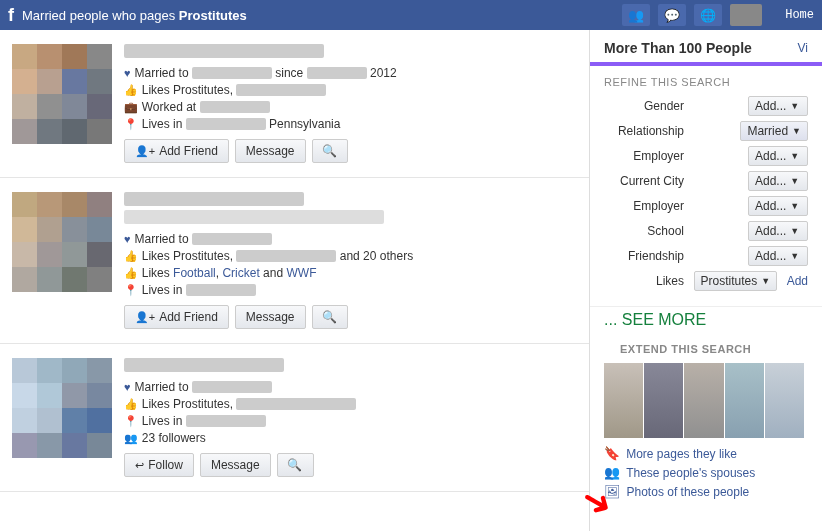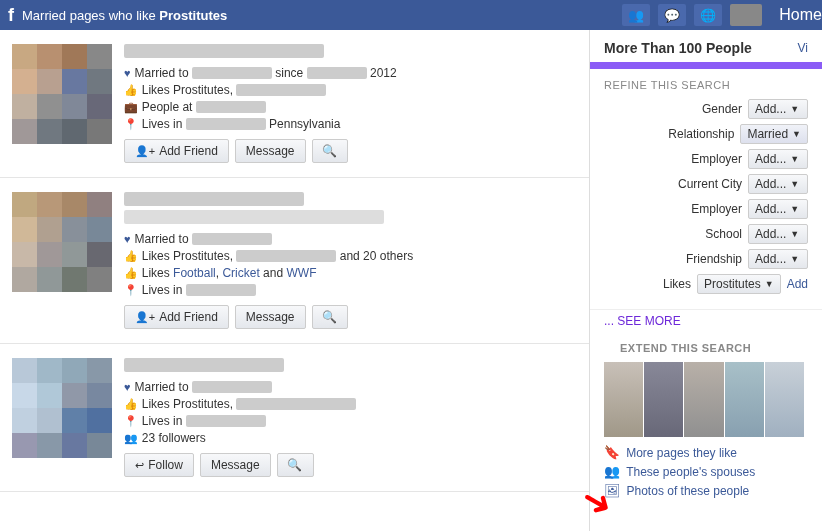--- a/index.html
+++ b/index.html
@@ -40,24 +40,25 @@
       border-radius: 2px;
       display: flex;
       align-items: center;
       justify-content: center;
       color: white;
       font-size: 13px;
       cursor: pointer;
     }
     .nav-home {
       position: absolute;
-      right: 0;
+      right: 8px;
       color: white;
-      font-size: 16px;
-      cursor: pointer;
+      font-size: 12px;
+      cursor: pointer;
+      font-family: Liberation Mono, monospace;
     }
 
     
     .main-layout {
       display: flex;
       height: 501px;
     }
 
     
     .left-panel {
@@ -140,21 +141,21 @@
       background: white;
       overflow-y: auto;
       padding: 0;
     }
 
     .right-header {
       padding: 10px 14px 6px;
       display: flex;
       justify-content: space-between;
       align-items: center;
-      border-bottom: 7px solid #8b5cf6;
+      border-bottom: 4px solid #8b5cf6;
     }
     .right-header-title {
       font-size: 14px;
       font-weight: bold;
       color: #333;
     }
     .right-header-link {
       font-size: 12px;
       color: #3b5998;
       cursor: pointer;
@@ -168,21 +169,21 @@
       font-size: 11px;
       font-weight: normal;
       color: #888;
       letter-spacing: 0.5px;
       text-transform: uppercase;
       margin-bottom: 8px;
     }
     .refine-row {
       display: flex;
       align-items: center;
-      justify-content: flex-end;
+      justify-content: space-between;
       margin-bottom: 5px;
       gap: 6px;
     }
     .refine-label {
       font-size: 12px;
       color: #333;
       text-align: right;
       min-width: 80px;
     }
     .refine-select {
@@ -194,22 +195,22 @@
       border-radius: 2px;
       padding: 2px 6px;
       font-size: 12px;
       cursor: pointer;
       min-width: 60px;
       color: #333;
     }
     .refine-select .chevron { font-size: 9px; margin-left: 2px; }
 
     .see-more {
-      font-size: 12px;
-      color: #6d28d9;
+      font-size: 16px;
+      color: #15803d;
       cursor: pointer;
       padding: 4px 14px 6px;
     }
 
     .extend-section {
       padding: 8px 0 8px 14px;
     }
     .extend-title {
       font-size: 11px;
       font-weight: bold;
@@ -234,21 +235,21 @@
     .relative-wrap { position: relative; }
   </style>
 </head>
 <body>
 
 <div class="relative-wrap">
 
   <div class="top-nav">
     <span class="nav-logo">f</span>
     <span class="nav-title">
-      <span>Married pages who like </span><strong>Prostitutes</strong>
+      <span>Married people who pages </span><strong>Prostitutes</strong>
     </span>
     <div class="nav-icons">
       <div class="nav-icon-box">👥</div>
       <div class="nav-icon-box">💬</div>
       <div class="nav-icon-box">🌐</div>
       <div class="nav-icon-box" style="background:#888; width:32px; height:22px;"></div>
     </div>
     <span class="nav-home">Home</span>
   </div>
 
@@ -287,21 +288,21 @@
             <span class="blurred-text" style="width:60px;"></span>&nbsp;
             <span>2012</span>
           </div>
           <div class="info-line">
             <span class="info-icon">👍</span>
             <span>Likes Prostitutes,</span>&nbsp;
             <span class="blurred-text" style="width:90px;"></span>
           </div>
           <div class="info-line">
             <span class="info-icon">💼</span>
-            <span>People at</span>&nbsp;
+            <span>Worked at</span>&nbsp;
             <span class="blurred-text" style="width:70px;"></span>
           </div>
           <div class="info-line">
             <span class="info-icon">📍</span>
             <span>Lives in</span>&nbsp;
             <span class="blurred-text" style="width:80px;"></span>&nbsp;
             <span>Pennsylvania</span>
           </div>
           <div class="action-buttons">
             <button class="btn">

